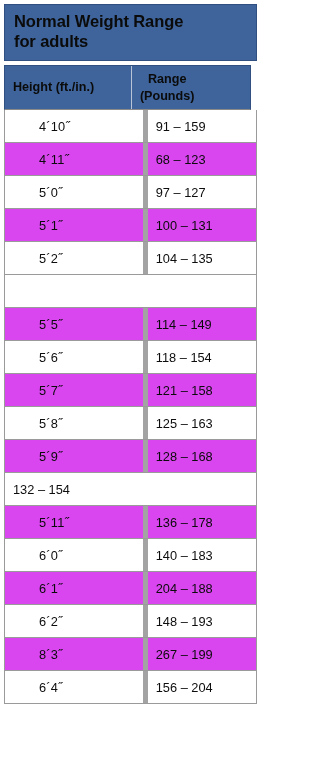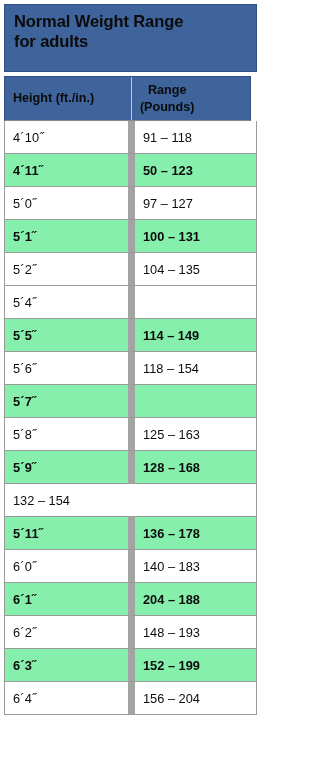--- a/index.html
+++ b/index.html
@@ -28,21 +28,21 @@
     border-collapse: separate;
     border-spacing: 0;
   }
 
   
   .title-block {
     background: #3E649B;
     border: 1px solid #2F5080;
     box-sizing: border-box;
     width: 253px;
-    height: 68px;
+    height: 57px;
     padding: 6px 9px 0 9px;
   }
   .title-text {
     font-size: 16.5px;
     font-weight: bold;
     color: #0b0b0b;
     line-height: 1.22;
     letter-spacing: -0.1px;
     white-space: pre-line;
   }
@@ -87,34 +87,35 @@
   .row {
     display: flex;
     width: 253px;
     height: 33px;
     box-sizing: border-box;
     border-left: 1px solid #9a9a9a;
     border-right: 1px solid #9a9a9a;
     border-bottom: 1px solid #9a9a9a;
   }
   .row.odd  { background: #ffffff; }
-  .row.even { background: #86efac; font-weight: bold; }
+  .row.even { background: #d946ef; }
 
   .cell {
     box-sizing: border-box;
     display: flex;
     align-items: center;
     font-size: 12.8px;
     color: #0d0d0d;
     padding: 0 8px;
   }
   .cell.c1 {
     width: 130px;
-    border-right: 7px solid #a3a3a3;
+    border-right: 5px solid #a3a3a3;
     letter-spacing: 0.2px;
+    margin-left: 26px;
   }
   .cell.c2 {
     width: 121px;
   }
   .row.even .cell { color: #0b0b0b; }
 </style>
 </head>
 <body>
 
 <div id="page">
@@ -130,51 +131,51 @@
 
     <div class="colhead-row">
       <div class="colhead-cell c1">Height (ft./in.)</div>
       <div class="colhead-cell c2">Range
 (Pounds)</div>
     </div>
 
     <div id="rows">
         <div class="row odd">
           <div class="cell c1">4´10˝</div>
-          <div class="cell c2">91 – 118</div>
+          <div class="cell c2">91 – 159</div>
         </div>
         <div class="row even">
           <div class="cell c1">4´11˝</div>
-          <div class="cell c2">50 – 123</div>
+          <div class="cell c2">68 – 123</div>
         </div>
         <div class="row odd">
           <div class="cell c1">5´0˝</div>
           <div class="cell c2">97 – 127</div>
         </div>
         <div class="row even">
           <div class="cell c1">5´1˝</div>
           <div class="cell c2">100 – 131</div>
         </div>
         <div class="row odd">
           <div class="cell c1">5´2˝</div>
           <div class="cell c2">104 – 135</div>
         </div>
         <div class="row odd">
-          <div class="cell c1">5´4˝</div>
         </div>
         <div class="row even">
           <div class="cell c1">5´5˝</div>
           <div class="cell c2">114 – 149</div>
         </div>
         <div class="row odd">
           <div class="cell c1">5´6˝</div>
           <div class="cell c2">118 – 154</div>
         </div>
         <div class="row even">
           <div class="cell c1">5´7˝</div>
+          <div class="cell c2">121 – 158</div>
         </div>
         <div class="row odd">
           <div class="cell c1">5´8˝</div>
           <div class="cell c2">125 – 163</div>
         </div>
         <div class="row even">
           <div class="cell c1">5´9˝</div>
           <div class="cell c2">128 – 168</div>
         </div>
         <div class="row odd">
@@ -190,22 +191,22 @@
         </div>
         <div class="row even">
           <div class="cell c1">6´1˝</div>
           <div class="cell c2">204 – 188</div>
         </div>
         <div class="row odd">
           <div class="cell c1">6´2˝</div>
           <div class="cell c2">148 – 193</div>
         </div>
         <div class="row even">
-          <div class="cell c1">6´3˝</div>
-          <div class="cell c2">152 – 199</div>
+          <div class="cell c1">8´3˝</div>
+          <div class="cell c2">267 – 199</div>
         </div>
         <div class="row odd">
           <div class="cell c1">6´4˝</div>
           <div class="cell c2">156 – 204</div>
         </div>
       </div>
 
   </div>
 </div>
 

